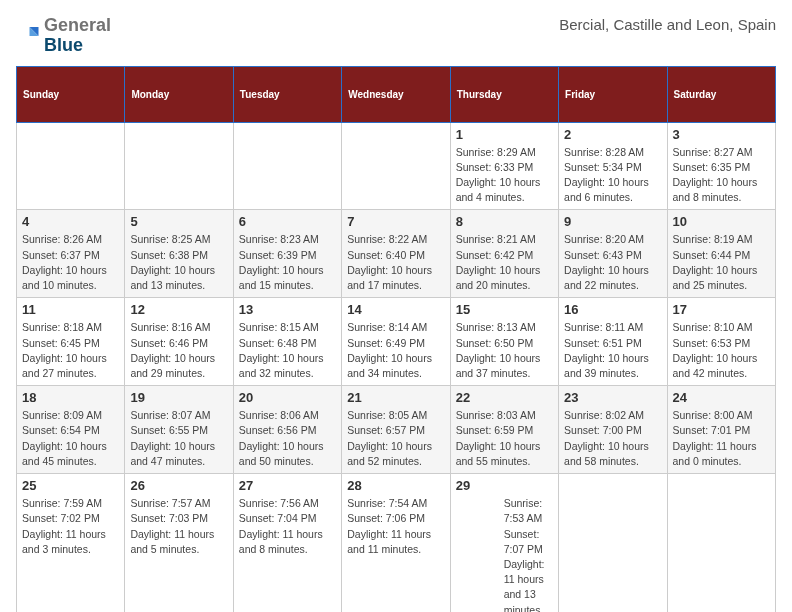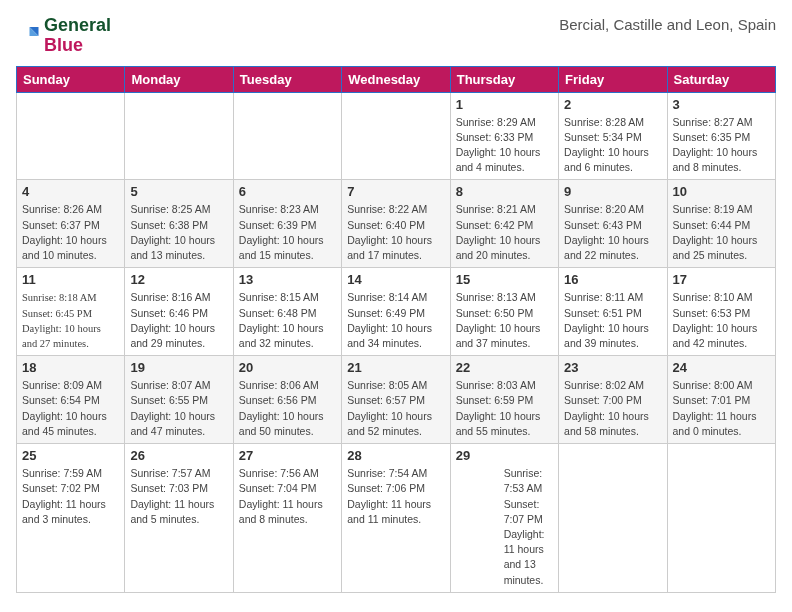--- a/index.html
+++ b/index.html
@@ -19,22 +19,22 @@
     .logo {
       display: flex;
       align-items: center;
       gap: 4px;
     }
     .logo-text {
       font-size: 18px;
       font-weight: bold;
       line-height: 1.1;
     }
-    .logo-general { color: #14532d; }
-    .logo-blue { color: #be185d; }
+    .logo-general { color: #737373; }
+    .logo-blue { color: #0c4a6e; }
     .logo-icon {
       width: 24px;
       height: 24px;
     }
     .title-area {
       text-align: right;
     }
     .month-title {
       font-size: 36px;
       font-weight: normal;
@@ -43,25 +43,25 @@
     .subtitle {
       font-size: 15px;
       color: #555;
     }
     table {
       width: 100%;
       border-collapse: collapse;
       table-layout: fixed;
     }
     thead th {
-      background: #be185d;
+      background: #7f1d1d;
       color: #fff;
       text-align: left;
-      padding: 5px 6px;
-      font-size: 13px;
+      padding: 22px 6px;
+      font-size: 10px;
       font-weight: bold;
       border: 1px solid #2a6fc9;
     }
     tbody td {
       vertical-align: top;
       border: 1px solid #ccc;
       padding: 4px 5px;
       font-size: 11px;
       color: #333;
       height: 86px;
@@ -190,21 +190,21 @@
           <div class="day-num">10</div>
           <div class="day-info" style="white-space: pre-line;">Sunrise: 8:19 AM
 Sunset: 6:44 PM
 Daylight: 10 hours
 and 25 minutes.</div>
         </td>
       </tr>
       <tr>
         <td>
           <div class="day-num">11</div>
-          <div class="day-info" style="white-space: pre-line; font-family: Liberation Serif, serif;">Sunrise: 8:18 AM
+          <div class="day-info" style="white-space: pre-line;">Sunrise: 8:18 AM
 Sunset: 6:45 PM
 Daylight: 10 hours
 and 27 minutes.</div>
         </td>
         <td>
           <div class="day-num">12</div>
           <div class="day-info" style="white-space: pre-line;">Sunrise: 8:16 AM
 Sunset: 6:46 PM
 Daylight: 10 hours
 and 29 minutes.</div>

